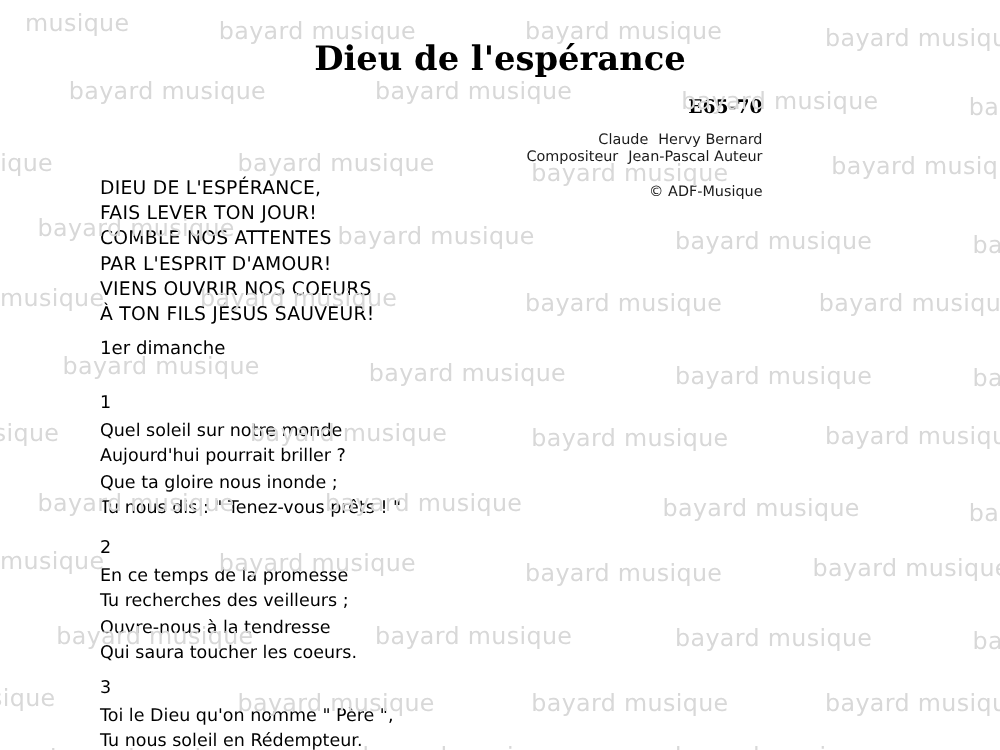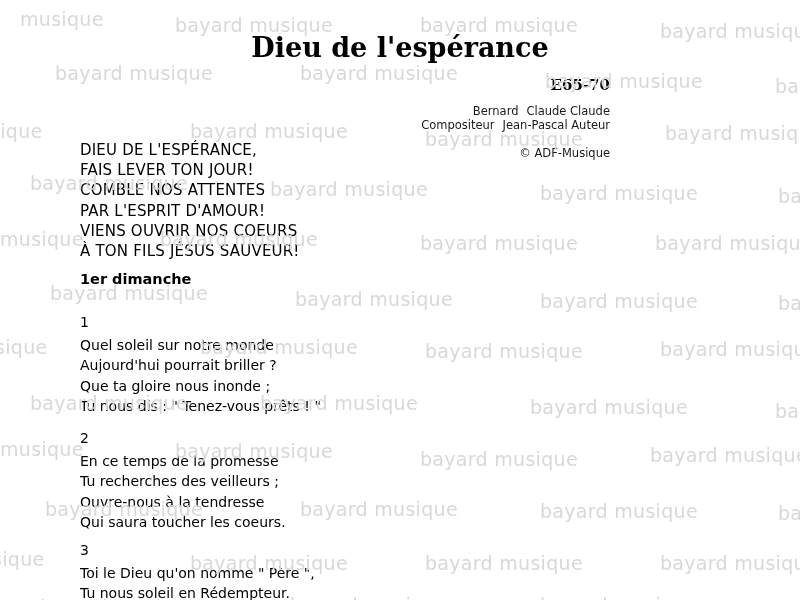--- a/index.html
+++ b/index.html
@@ -86,21 +86,20 @@
     line-height: 20.2px;
     letter-spacing: 0.2px;
     white-space: pre-line;
   }
 
   .subtitle {
     position: absolute;
     top: 271px;
     left: 80px;
     font-size: 14.5px;
-    font-weight: bold;
   }
 
   .verse {
     position: absolute;
     left: 80px;
     font-size: 14px;
     line-height: 20.5px;
   }
   .verse .num {
     display: block;
@@ -116,21 +115,21 @@
 </head>
 <body>
 
 <div id="sheet">
   <div class="title">Dieu de l'espérance</div>
 
   <div class="ref-code">E65-70</div>
 
   <div class="credits">
     <div class="row">
-      <span class="label">Bernard</span><span>Claude  Claude</span>
+      <span class="label">Claude</span><span>Hervy  Bernard</span>
     </div>
     <div class="row">
       <span class="label">Compositeur</span><span>Jean-Pascal Auteur</span>
     </div>
     <span class="copyright">© ADF-Musique</span>
   </div>
 
   <div class="refrain">DIEU DE L'ESPÉRANCE,
 FAIS LEVER TON JOUR!
 COMBLE NOS ATTENTES

